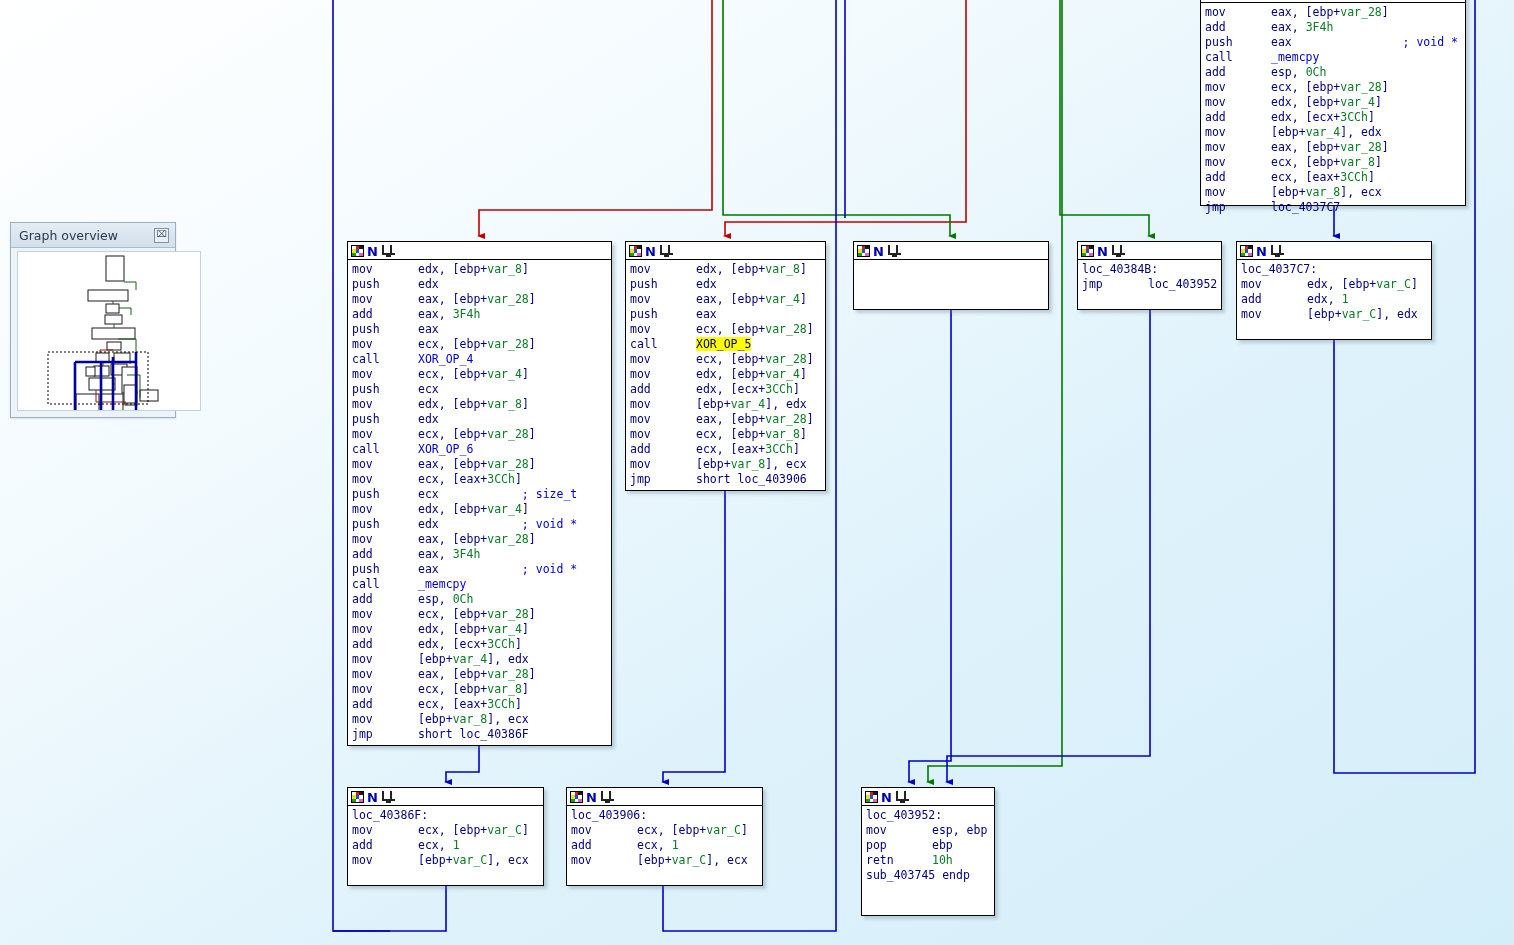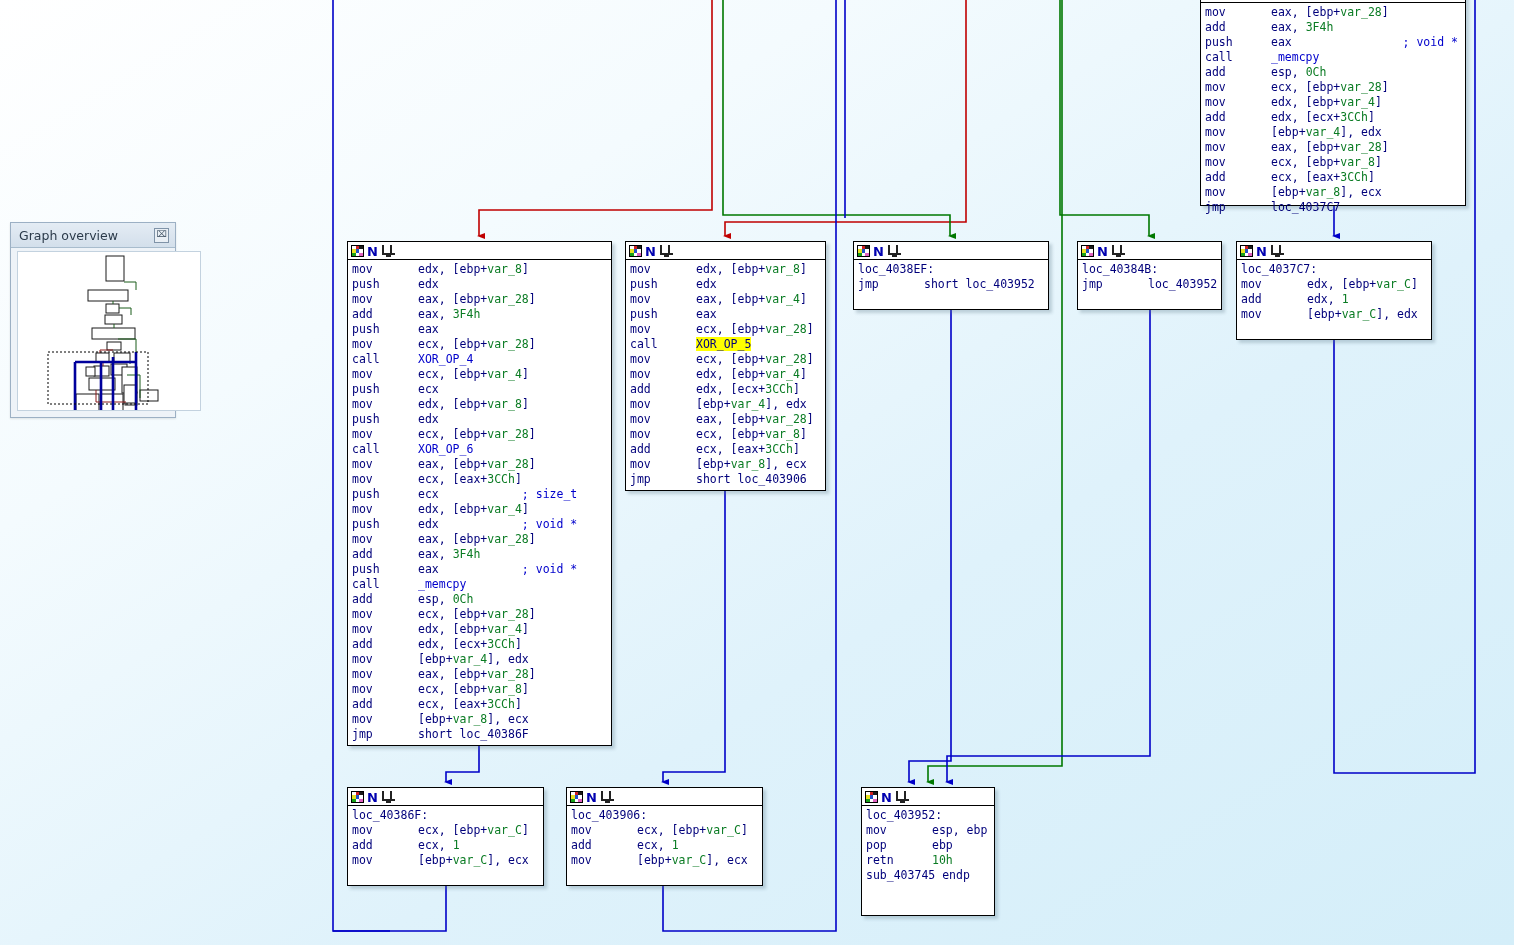--- a/index.html
+++ b/index.html
@@ -207,21 +207,20 @@
             <i style="background: rgb(255, 255, 255);"></i>
             <i style="background: rgb(24, 160, 24);"></i>
             <i style="background: rgb(255, 255, 255);"></i>
             <i style="background: rgb(224, 96, 192);"></i>
           </span>
           <span class="ico-N">N</span>
           <span class="ico-dn">
             <span></span>
           </span>
         </div>
-        <div class="node-body"><div class="ln"><span class="loc">loc_4038EF:</span></div><div class="ln"><span class="mn">jmp</span><span class="loc">short loc_403952</span></div></div>
       </div>
       <div class="node" id="node-loc-40384B" style="left: 1077px; top: 241px; width: 145px; height: 69px;">
         <div class="node-title">
           <span class="ico-pal">
             <i style="background: rgb(255, 255, 255);"></i>
             <i style="background: rgb(208, 32, 32);"></i>
             <i style="background: rgb(26, 26, 26);"></i>
             <i style="background: rgb(232, 224, 32);"></i>
             <i style="background: rgb(32, 80, 200);"></i>
             <i style="background: rgb(255, 255, 255);"></i>

